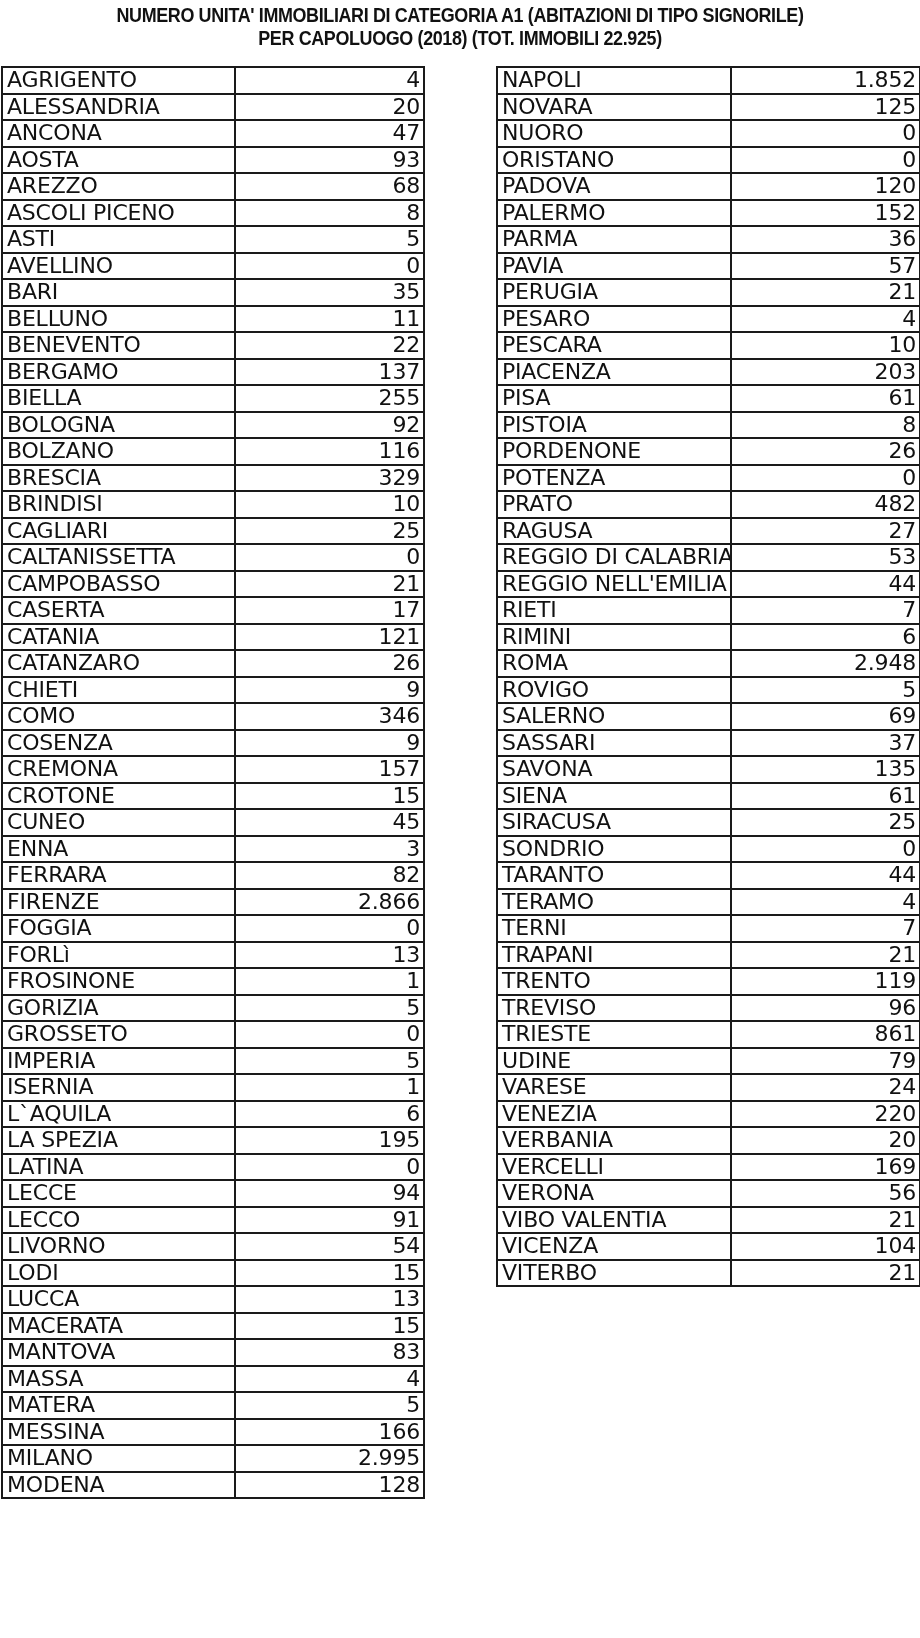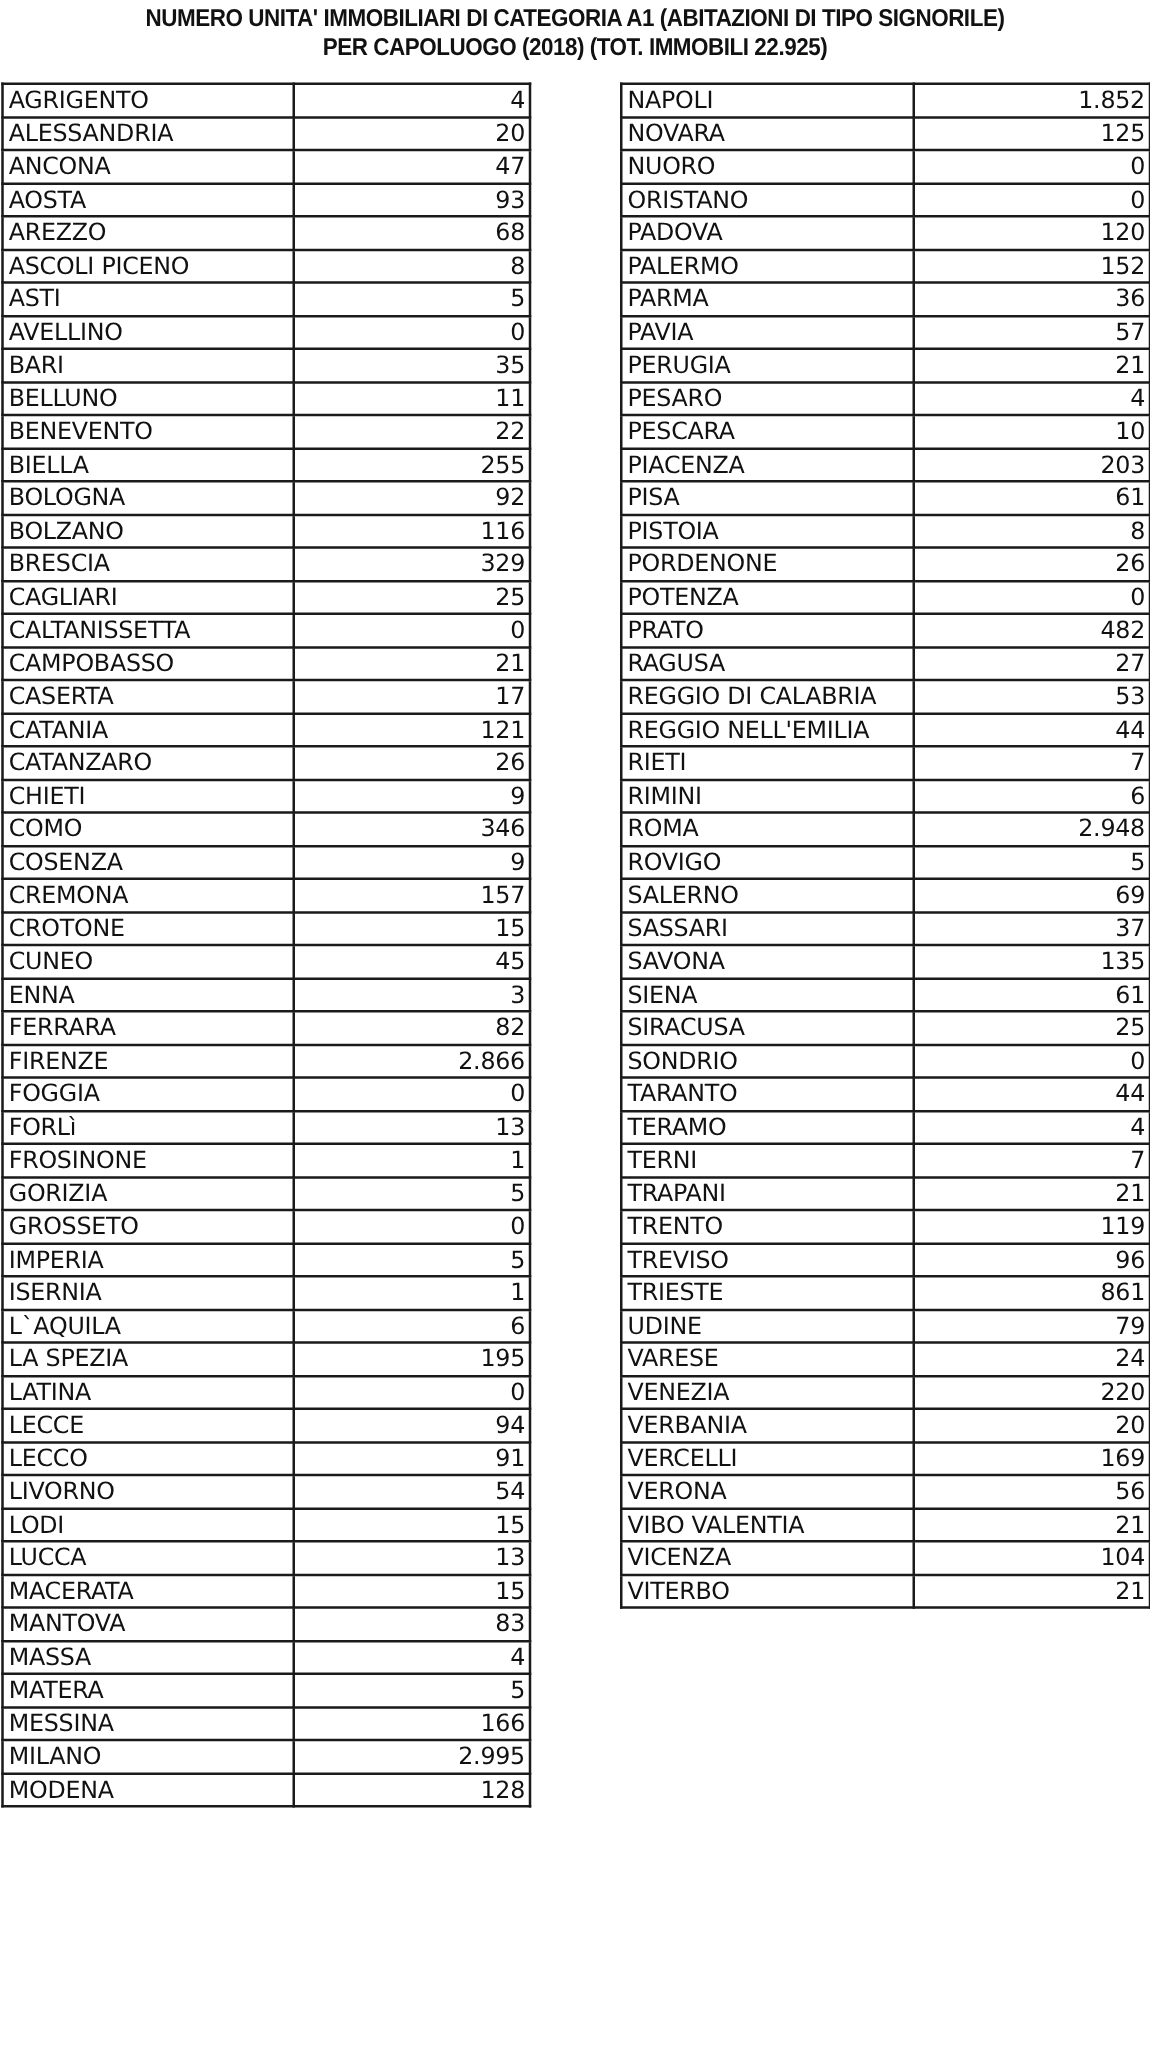--- a/index.html
+++ b/index.html
@@ -26,21 +26,21 @@
       line-height: 23px;
       letter-spacing: -0.4px;
       transform: scaleX(0.92);
       transform-origin: center top;
     }
     .title div { white-space: nowrap; }
     table.data {
       position: absolute;
       border-collapse: collapse;
       font-family: "DejaVu Sans", sans-serif;
-      font-size: 19px;
+      font-size: 22px;
       table-layout: fixed;
       padding-left: 12px;
     }
     table.data td {
       border: 2px solid #1a1a1a;
       height: 24.5px;
       padding: 0 3px 0 4px;
       line-height: 24px;
       white-space: nowrap;
       overflow: hidden;
@@ -107,34 +107,42 @@
       </tr>
       <tr>
         <td class="name">BELLUNO</td>
         <td class="val">11</td>
       </tr>
       <tr>
         <td class="name">BENEVENTO</td>
         <td class="val">22</td>
       </tr>
       <tr>
+        <td class="name">BERGAMO</td>
+        <td class="val">137</td>
+      </tr>
+      <tr>
         <td class="name">BIELLA</td>
         <td class="val">255</td>
       </tr>
       <tr>
         <td class="name">BOLOGNA</td>
         <td class="val">92</td>
       </tr>
       <tr>
         <td class="name">BOLZANO</td>
         <td class="val">116</td>
       </tr>
       <tr>
         <td class="name">BRESCIA</td>
         <td class="val">329</td>
+      </tr>
+      <tr>
+        <td class="name">BRINDISI</td>
+        <td class="val">10</td>
       </tr>
       <tr>
         <td class="name">CAGLIARI</td>
         <td class="val">25</td>
       </tr>
       <tr>
         <td class="name">CALTANISSETTA</td>
         <td class="val">0</td>
       </tr>
       <tr>

